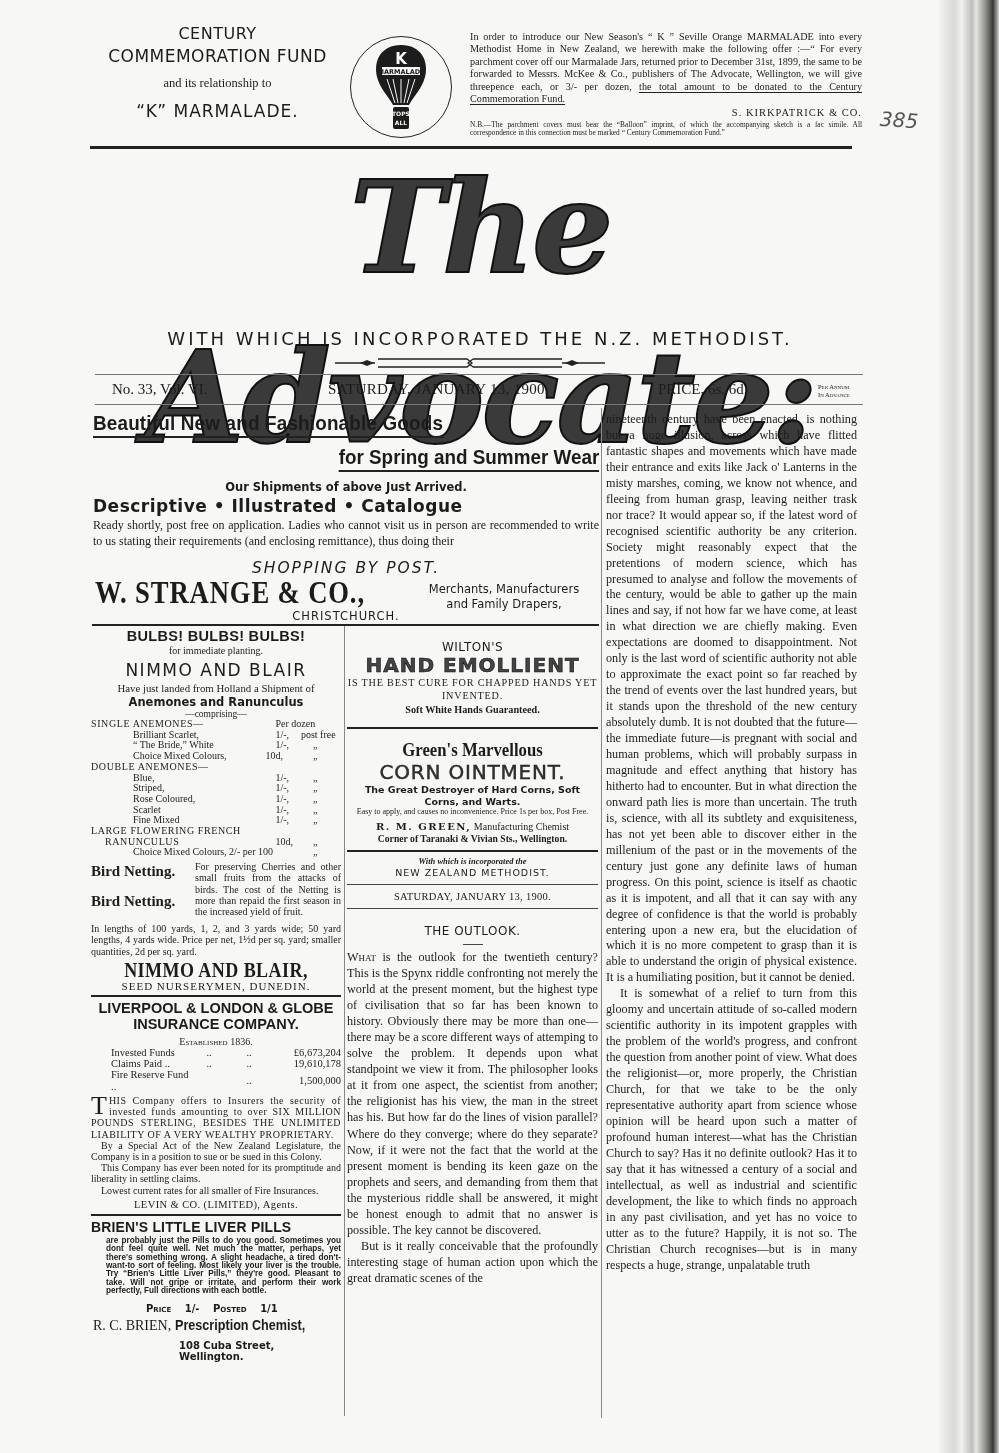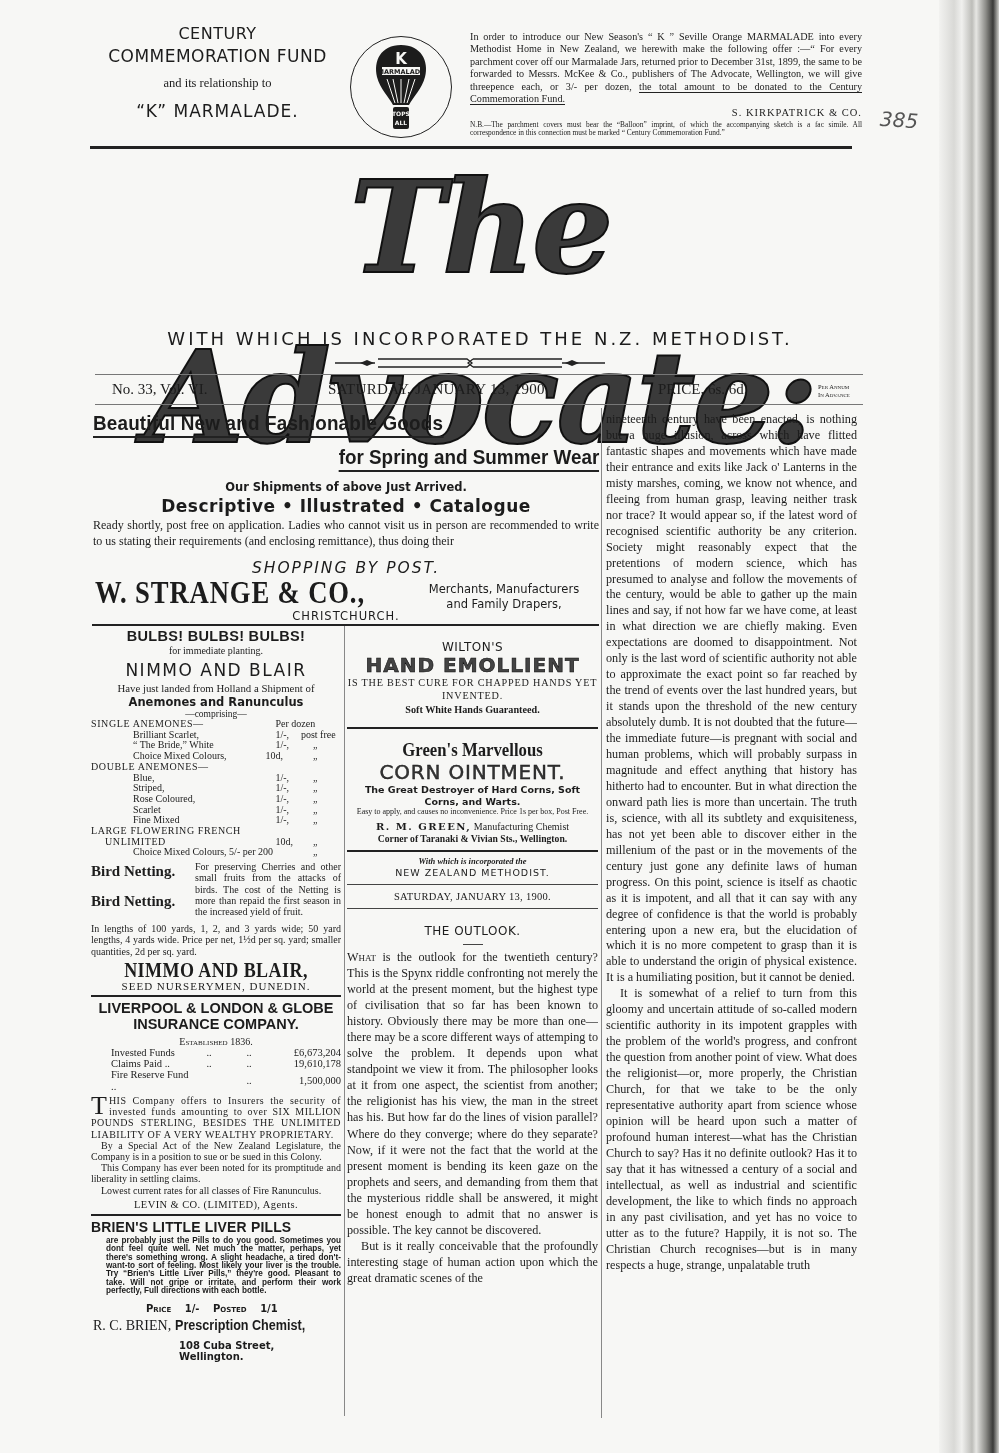--- a/index.html
+++ b/index.html
@@ -46,21 +46,21 @@
   .dl-date { position: absolute; left: 230px; top: 0; letter-spacing: 0.3px; }
   .dl-price { position: absolute; left: 560px; top: 0; }
   .dl-note { position: absolute; left: 720px; top: 2px; font-size: 6.5px; line-height: 7.5px; font-variant: small-caps; }
   .rule-dateline-bot { position: absolute; left: 95px; top: 404px; width: 768px; border-top: 1px solid #777; }
 
   
   .strange { position: absolute; left: 93px; top: 408px; width: 506px; height: 212px; }
   .st-h1 { position: absolute; left: 0; top: 3px; font-family: "Liberation Sans", sans-serif; font-weight: bold; font-size: 20.5px; transform: scaleX(0.92); transform-origin: left; border-bottom: 2px solid #222; padding-bottom: 1px; letter-spacing: 0.2px; }
   .st-h2 { position: absolute; right: 0; top: 37px; font-family: "Liberation Sans", sans-serif; font-weight: bold; font-size: 20.5px; transform: scaleX(0.92); transform-origin: right; border-bottom: 2px solid #222; padding-bottom: 1px; }
   .st-ship { position: absolute; left: 0; top: 72px; width: 506px; text-align: center; font-family: "DejaVu Sans", sans-serif; font-weight: bold; font-size: 11.5px; }
-  .st-cat { position: absolute; left: 0; top: 88px; width: 506px; text-align: center; font-family: "DejaVu Sans", sans-serif; font-weight: bold; font-size: 17px; letter-spacing: 0.5px; }
+  .st-cat { position: absolute; left: 0; top: 88px; width: 506px; text-align: left; font-family: "DejaVu Sans", sans-serif; font-weight: bold; font-size: 17px; letter-spacing: 0.5px; }
   .st-body { position: absolute; left: 0; top: 109px; width: 506px; font-size: 12px; line-height: 16px; text-align: justify; }
   .st-shop { position: absolute; left: 0; top: 151px; width: 506px; text-align: center; font-family: "DejaVu Sans", sans-serif; font-style: italic; font-size: 15.5px; letter-spacing: 2px; }
   .st-name { position: absolute; left: 2px; top: 167px; font-family: "Liberation Serif", serif; font-weight: bold; font-size: 31px; letter-spacing: 1px; transform: scaleX(0.86); transform-origin: left; }
   .st-merch { position: absolute; left: 316px; top: 174px; width: 190px; text-align: center; font-family: "DejaVu Sans", sans-serif; font-size: 11.5px; line-height: 15px; }
   .st-city { position: absolute; left: 0; top: 201px; width: 506px; text-align: center; font-family: "DejaVu Sans", sans-serif; font-size: 11.5px; letter-spacing: 1px; }
   .rule-strange { position: absolute; left: 92px; top: 624px; width: 507px; border-top: 2px solid #222; }
 
   
   .vdiv-left { position: absolute; left: 344px; top: 626px; height: 790px; border-left: 1px solid #888; }
   .vdiv-mid { position: absolute; left: 601px; top: 408px; height: 1010px; border-left: 1px solid #888; }
@@ -268,26 +268,26 @@
           </tr>
       <tr>
             <td class="indent">Fine Mixed</td>
             <td style="padding-left:20px">1/-,</td>
             <td style="padding-left:12px">„</td>
           </tr>
       <tr class="cat-row">
             <td colspan="3">LARGE FLOWERING FRENCH</td>
           </tr>
       <tr>
-            <td class="indent2" style="letter-spacing:0.6px">UNLIMITED</td>
+            <td class="indent2" style="letter-spacing:0.6px">RANUNCULUS</td>
             <td style="padding-left:20px">10d,</td>
             <td style="padding-left:12px">„</td>
           </tr>
       <tr>
-            <td class="indent" colspan="2">Choice Mixed Colours, 5/- per 200</td>
+            <td class="indent" colspan="2">Choice Mixed Colours, 2/- per 100</td>
             <td style="padding-left:12px">„</td>
           </tr>
     </tbody>
       </table>
     <div class="netting">
       <div class="net-h1">Bird Netting.</div>
       <div class="net-h2">Bird Netting.</div>
       <div class="net-desc">For preserving Cherries and other small fruits from the attacks of birds. The cost of the Netting is more than repaid the first season in the increased yield of fruit.</div>
     </div>
     <div class="net-body">In lengths of 100 yards, 1, 2, and 3 yards wide; 50 yard lengths, 4 yards wide. Price per net, 1½d per sq. yard; smaller quantities, 2d per sq. yard.</div>
@@ -317,21 +317,21 @@
               <td class="dots"></td>
               <td class="dots">..</td>
               <td class="amt">1,500,000</td>
             </tr>
       </tbody>
         </table>
       <div class="ins-body">
         <span class="dropcap">T</span><span class="ins-caps">HIS Company offers to Insurers the security of invested funds amounting to over SIX MILLION POUNDS STERLING, BESIDES THE UNLIMITED LIABILITY OF A VERY WEALTHY PROPRIETARY.</span>
         <div class="ins-p">By a Special Act of the New Zealand Legislature, the Company is in a position to sue or be sued in this Colony.</div>
         <div class="ins-p">This Company has ever been noted for its promptitude and liberality in settling claims.</div>
-        <div class="ins-p">Lowest current rates for all classes of Fire Ranunculus.</div>
+        <div class="ins-p">Lowest current rates for all smaller of Fire Insurances.</div>
       </div>
       <div class="ins-agents">LEVIN &amp; CO. (LIMITED), Agents.</div>
     </div>
     <div class="rule-l2"></div>
 
     <div>
       <div class="brien-h">BRIEN'S LITTLE LIVER PILLS</div>
       <div class="brien-body">are probably just the Pills to do you good. Sometimes you dont feel quite well. Net much the matter, perhaps, yet there's something wrong. A slight headache, a tired don't-want-to sort of feeling. Most likely your liver is the trouble. Try “Brien's Little Liver Pills,” they're good. Pleasant to take. Will not gripe or irritate, and perform their work perfectly, Full directions with each bottle.</div>
       <div class="brien-price"><span>Price 1/-</span> <span>Posted 1/1</span></div>
       <div class="brien-chem"><span>R. C. BRIEN,</span> <b>Prescription Chemist,</b></div>

